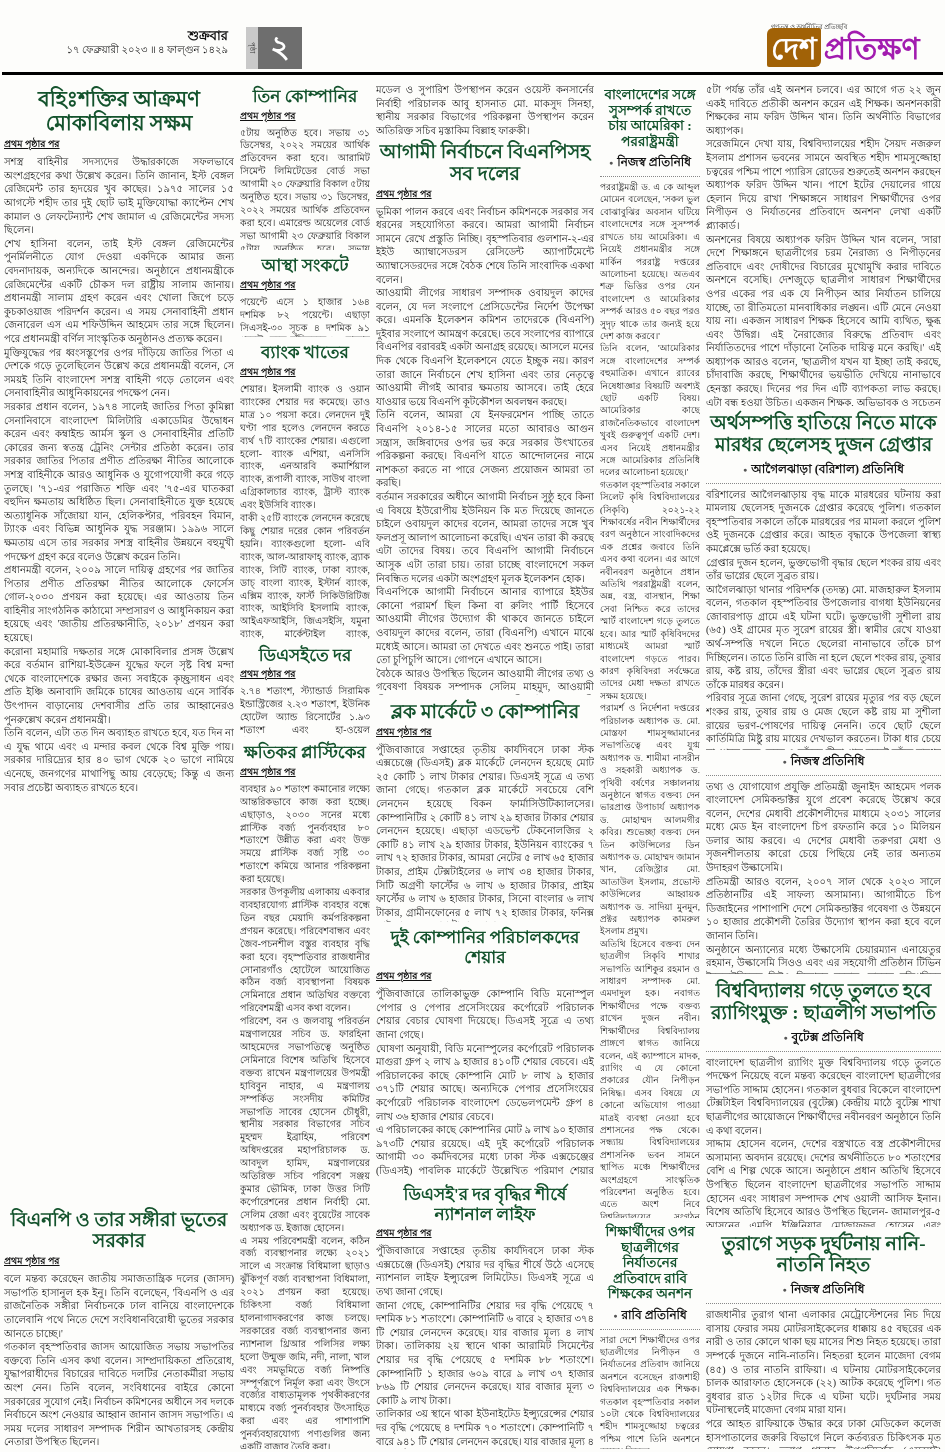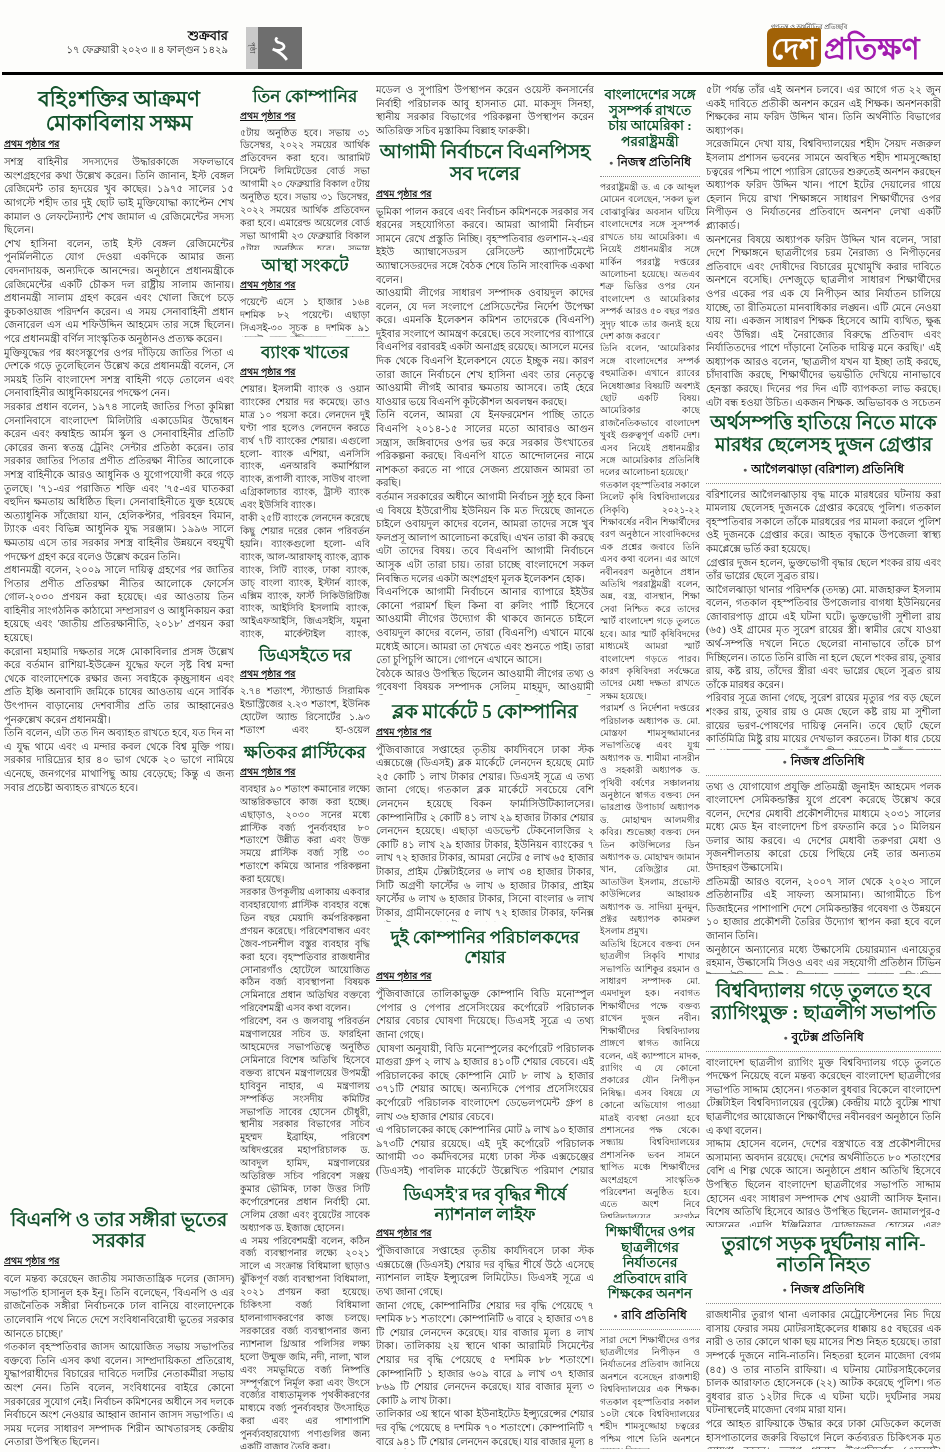--- a/index.html
+++ b/index.html
@@ -137,21 +137,21 @@
         <h2 class="headline h-lg">আগামী নির্বাচনে বিএনপিসহ সব দলের</h2>
         <div class="cont-label">প্রথম পৃষ্ঠার পর</div>
         <p class="body">ভূমিকা পালন করবে এবং নির্বাচন কমিশনকে সরকার সব ধরনের সহযোগিতা করবে। আমরা আগামী নির্বাচন সামনে রেখে প্রস্তুতি নিচ্ছি। বৃহস্পতিবার গুলশান-২-এর ইইউ অ্যাম্বাসেডরস রেসিডেন্ট অ্যাপার্টমেন্টে অ্যাম্বাসেডরদের সঙ্গে বৈঠক শেষে তিনি সাংবাদিক একথা বলেন।
 আওয়ামী লীগের সাধারণ সম্পাদক ওবায়দুল কাদের বলেন, যে দল সংলাপে প্রেসিডেন্টের নির্দেশ উপেক্ষা করে। এমনকি ইলেকশন কমিশন তাদেরকে (বিএনপি) দুইবার সংলাপে আমন্ত্রণ করেছে। তবে সংলাপের ব্যাপারে বিএনপির বরাবরই একটা অনাগ্রহ রয়েছে। আসলে মনের দিক থেকে বিএনপি ইলেকশনে যেতে ইচ্ছুক নয়। কারণ তারা জানে নির্বাচনে শেখ হাসিনা এবং তার নেতৃত্বে আওয়ামী লীগই আবার ক্ষমতায় আসবে। তাই হেরে যাওয়ার ভয়ে বিএনপি কূটকৌশল অবলম্বন করছে।
 তিনি বলেন, আমরা যে ইনফরমেশন পাচ্ছি তাতে বিএনপি ২০১৪-১৫ সালের মতো আবারও আগুন সন্ত্রাস, জঙ্গিবাদের ওপর ভর করে সরকার উৎখাতের পরিকল্পনা করছে। বিএনপি যাতে আন্দোলনের নামে নাশকতা করতে না পারে সেজন্য প্রয়োজন আমরা তা করছি।
 বর্তমান সরকারের অধীনে আগামী নির্বাচন সুষ্ঠু হবে কিনা এ বিষয়ে ইউরোপীয় ইউনিয়ন কি মত দিয়েছে জানতে চাইলে ওবায়দুল কাদের বলেন, আমরা তাদের সঙ্গে খুব ফলপ্রসূ আলাপ আলোচনা করেছি। এখন তারা কী করছে এটা তাদের বিষয়। তবে বিএনপি আগামী নির্বাচনে আসুক এটা তারা চায়। তারা চাচ্ছে বাংলাদেশে সকল নিবন্ধিত দলের একটা অংশগ্রহণ মূলক ইলেকশন হোক।
 বিএনপিকে আগামী নির্বাচনে আনার ব্যাপারে ইইউর কোনো পরামর্শ ছিল কিনা বা রুলিং পার্টি হিসেবে আওয়ামী লীগের উদ্যোগ কী থাকবে জানতে চাইলে ওবায়দুল কাদের বলেন, তারা (বিএনপি) এখানে মাঝে মধ্যেই আসে। আমরা তা দেখতে এবং শুনতে পাই। তারা তো চুপিচুপি আসে। গোপনে এখানে আসে।
 বৈঠকে আরও উপস্থিত ছিলেন আওয়ামী লীগের তথ্য ও গবেষণা বিষয়ক সম্পাদক সেলিম মাহমুদ, আওয়ামী লীগের দপ্তর সম্পাদক ও প্রধানমন্ত্রীর বিশেষ সহকারী ব্যারিস্টার বিপ্লব বড়ুয়া।</p>
       </article>
       <article>
-        <h2 class="headline h-lg">ব্লক মার্কেটে 5 কোম্পানির</h2>
+        <h2 class="headline h-lg">ব্লক মার্কেটে ৩ কোম্পানির</h2>
         <div class="cont-label">প্রথম পৃষ্ঠার পর</div>
         <p class="body">পুঁজিবাজারে সপ্তাহের তৃতীয় কার্যদিবসে ঢাকা স্টক এক্সচেঞ্জে (ডিএসই) ব্লক মার্কেটে লেনদেন হয়েছে মোট ২৫ কোটি ১ লাখ টাকার শেয়ার। ডিএসই সূত্রে এ তথ্য জানা গেছে। গতকাল ব্লক মার্কেটে সবচেয়ে বেশি লেনদেন হয়েছে বিকন ফার্মাসিউটিক্যালসের। কোম্পানিটির ২ কোটি ৪১ লাখ ২৯ হাজার টাকার শেয়ার লেনদেন হয়েছে। এছাড়া এডভেন্ট টেকনোলজির ২ কোটি ৪১ লাখ ২৯ হাজার টাকার, ইউনিয়ন ব্যাংকের ৭ লাখ ৭২ হাজার টাকার, আমরা নেটের ৫ লাখ ৬৫ হাজার টাকার, প্রাইম টেক্সটাইলের ৬ লাখ ৩৪ হাজার টাকার, সিটি অগ্রণী ফার্স্টের ৬ লাখ ৬ হাজার টাকার, প্রাইম ফার্স্টের ৬ লাখ ৬ হাজার টাকার, সিনো বাংলার ৬ লাখ টাকার, গ্রামীনফোনের ৫ লাখ ৭২ হাজার টাকার, ফনিক্স ফাইন্যান্সের ৫ লাখ টাকার শেয়ার লেনদেন হয়েছে।</p>
       </article>
       <article>
         <h2 class="headline h-md">দুই কোম্পানির পরিচালকদের শেয়ার</h2>
         <div class="cont-label">প্রথম পৃষ্ঠার পর</div>
         <p class="body">পুঁজিবাজারে তালিকাভুক্ত কোম্পানি বিডি মনোস্পুল পেপার ও পেপার প্রসেসিংয়ের কর্পোরেট পরিচালক শেয়ার বেচার ঘোষণা দিয়েছে। ডিএসই সূত্রে এ তথ্য জানা গেছে।
 ঘোষণা অনুযায়ী, বিডি মনোস্পুলের কর্পোরেট পরিচালক মাগুরা গ্রুপ ২ লাখ ৯ হাজার ৪১০টি শেয়ার বেচবে। এই পরিচালকের কাছে কোম্পানি মোট ৮ লাখ ৯ হাজার ৩৭১টি শেয়ার আছে। অন্যদিকে পেপার প্রসেসিংয়ের কর্পোরেট পরিচালক বাংলাদেশ ডেভেলপমেন্ট গ্রুপ ৪ লাখ ৩৬ হাজার শেয়ার বেচবে।
 এ পরিচালকের কাছে কোম্পানির মোট ৯ লাখ ৯০ হাজার ৯৭৩টি শেয়ার রয়েছে। এই দুই কর্পোরেট পরিচালক আগামী ৩০ কর্মদিবসের মধ্যে ঢাকা স্টক এক্সচেঞ্জের (ডিএসই) পাবলিক মার্কেটে উল্লেখিত পরিমাণ শেয়ার বেচতে পারবে।</p>
       </article>

